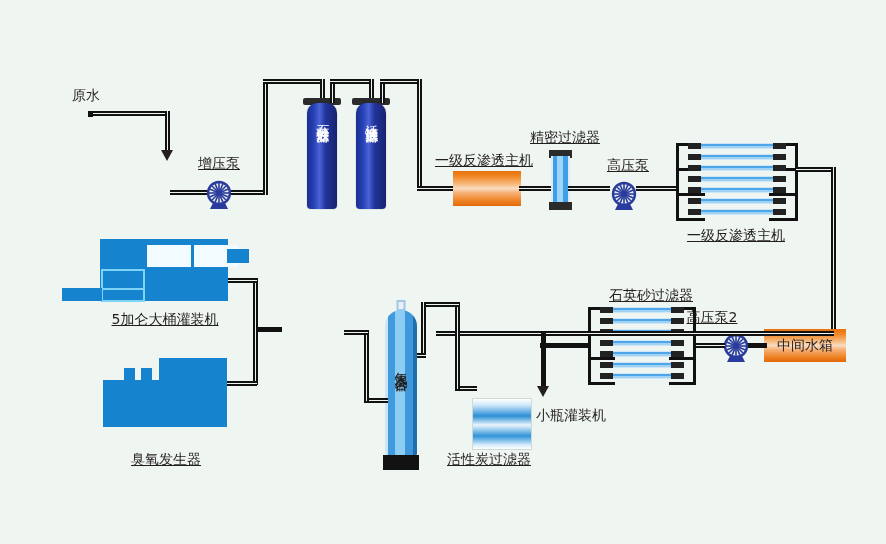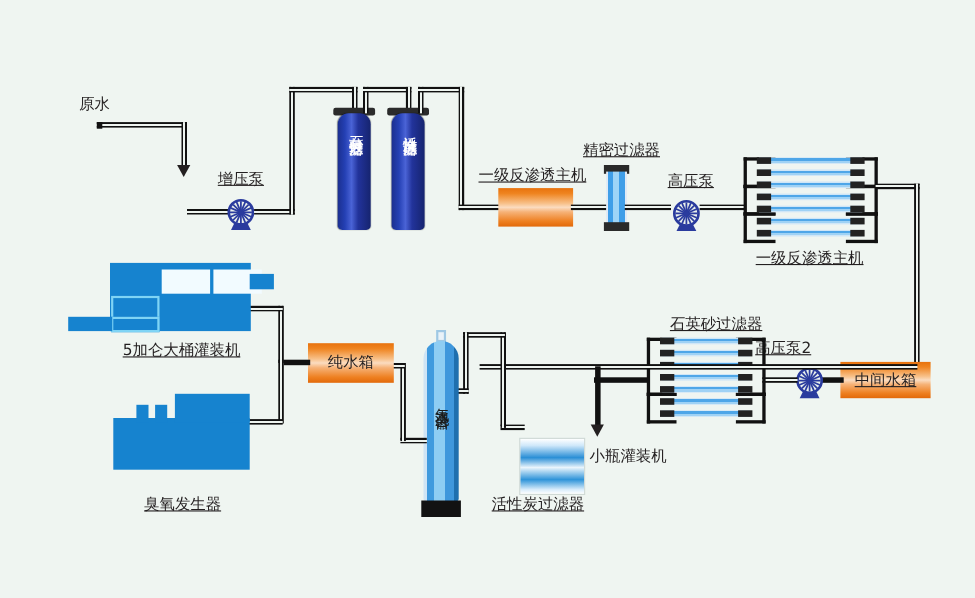--- a/index.html
+++ b/index.html
@@ -219,21 +219,21 @@
     <div class="ec" style="right:12px;top:55px;"></div>
     <div class="tube" style="top:66px;"></div>
     <div class="ec" style="left:12px;top:66px;"></div>
     <div class="ec" style="right:12px;top:66px;"></div>
   </div>
   <div class="lbl c" style="left:736px;top:228px;">一级反渗透主机</div>
 
   <div class="ph" style="left:796px;top:167px;width:40px;"></div>
   <div class="pv" style="left:831px;top:167px;height:165px;"></div>
 
-  <div class="tank" style="left:764px;top:329px;width:82px;height:33px;text-decoration:underline;">
+  <div class="tank" style="left:764px;top:329px;width:82px;height:33px;">
     <span>中间水箱</span>
   </div>
 
   <div class="sh" style="left:745px;top:343px;width:22px;"></div>
 
   <div class="lbl c" style="left:712px;top:310px;">高压泵2</div>
   <div class="pump" style="left:721px;top:329px;">
     <svg width="30" height="34" viewBox="0 0 30 34">
       <path d="M9 27 L21 27 L24 33 L6 33 Z" fill="#2a3b9e"></path>
       <circle cx="15" cy="17" r="11" fill="#e9f0ec" stroke="#2a3b9e" stroke-width="2.4"></circle>
@@ -307,23 +307,20 @@
         <span>气水混合器</span>
       </div>
     </div>
     <div class="base"></div>
   </div>
 
   <div class="ph" style="left:364px;top:398px;width:24px;"></div>
   <div class="pv" style="left:364px;top:330px;height:71px;"></div>
   <div class="ph" style="left:344px;top:330px;width:24px;"></div>
 
-  <div class="tank" style="left:280px;top:312px;width:78px;height:36px;">
-    <span>纯水箱</span>
-  </div>
 
   <div class="sh" style="left:258px;top:327px;width:24px;"></div>
   <div class="pv" style="left:253px;top:278px;height:52px;"></div>
   <div class="ph" style="left:225px;top:278px;width:32px;"></div>
   <div class="pv" style="left:253px;top:327px;height:58px;"></div>
   <div class="ph" style="left:225px;top:381px;width:32px;"></div>
 
   <div class="fm" style="left:100px;top:239px;width:128px;height:62px;"></div>
   <div class="fm white" style="left:147px;top:245px;width:44px;height:22px;"></div>
   <div class="fm white" style="left:194px;top:245px;width:44px;height:22px;"></div>

